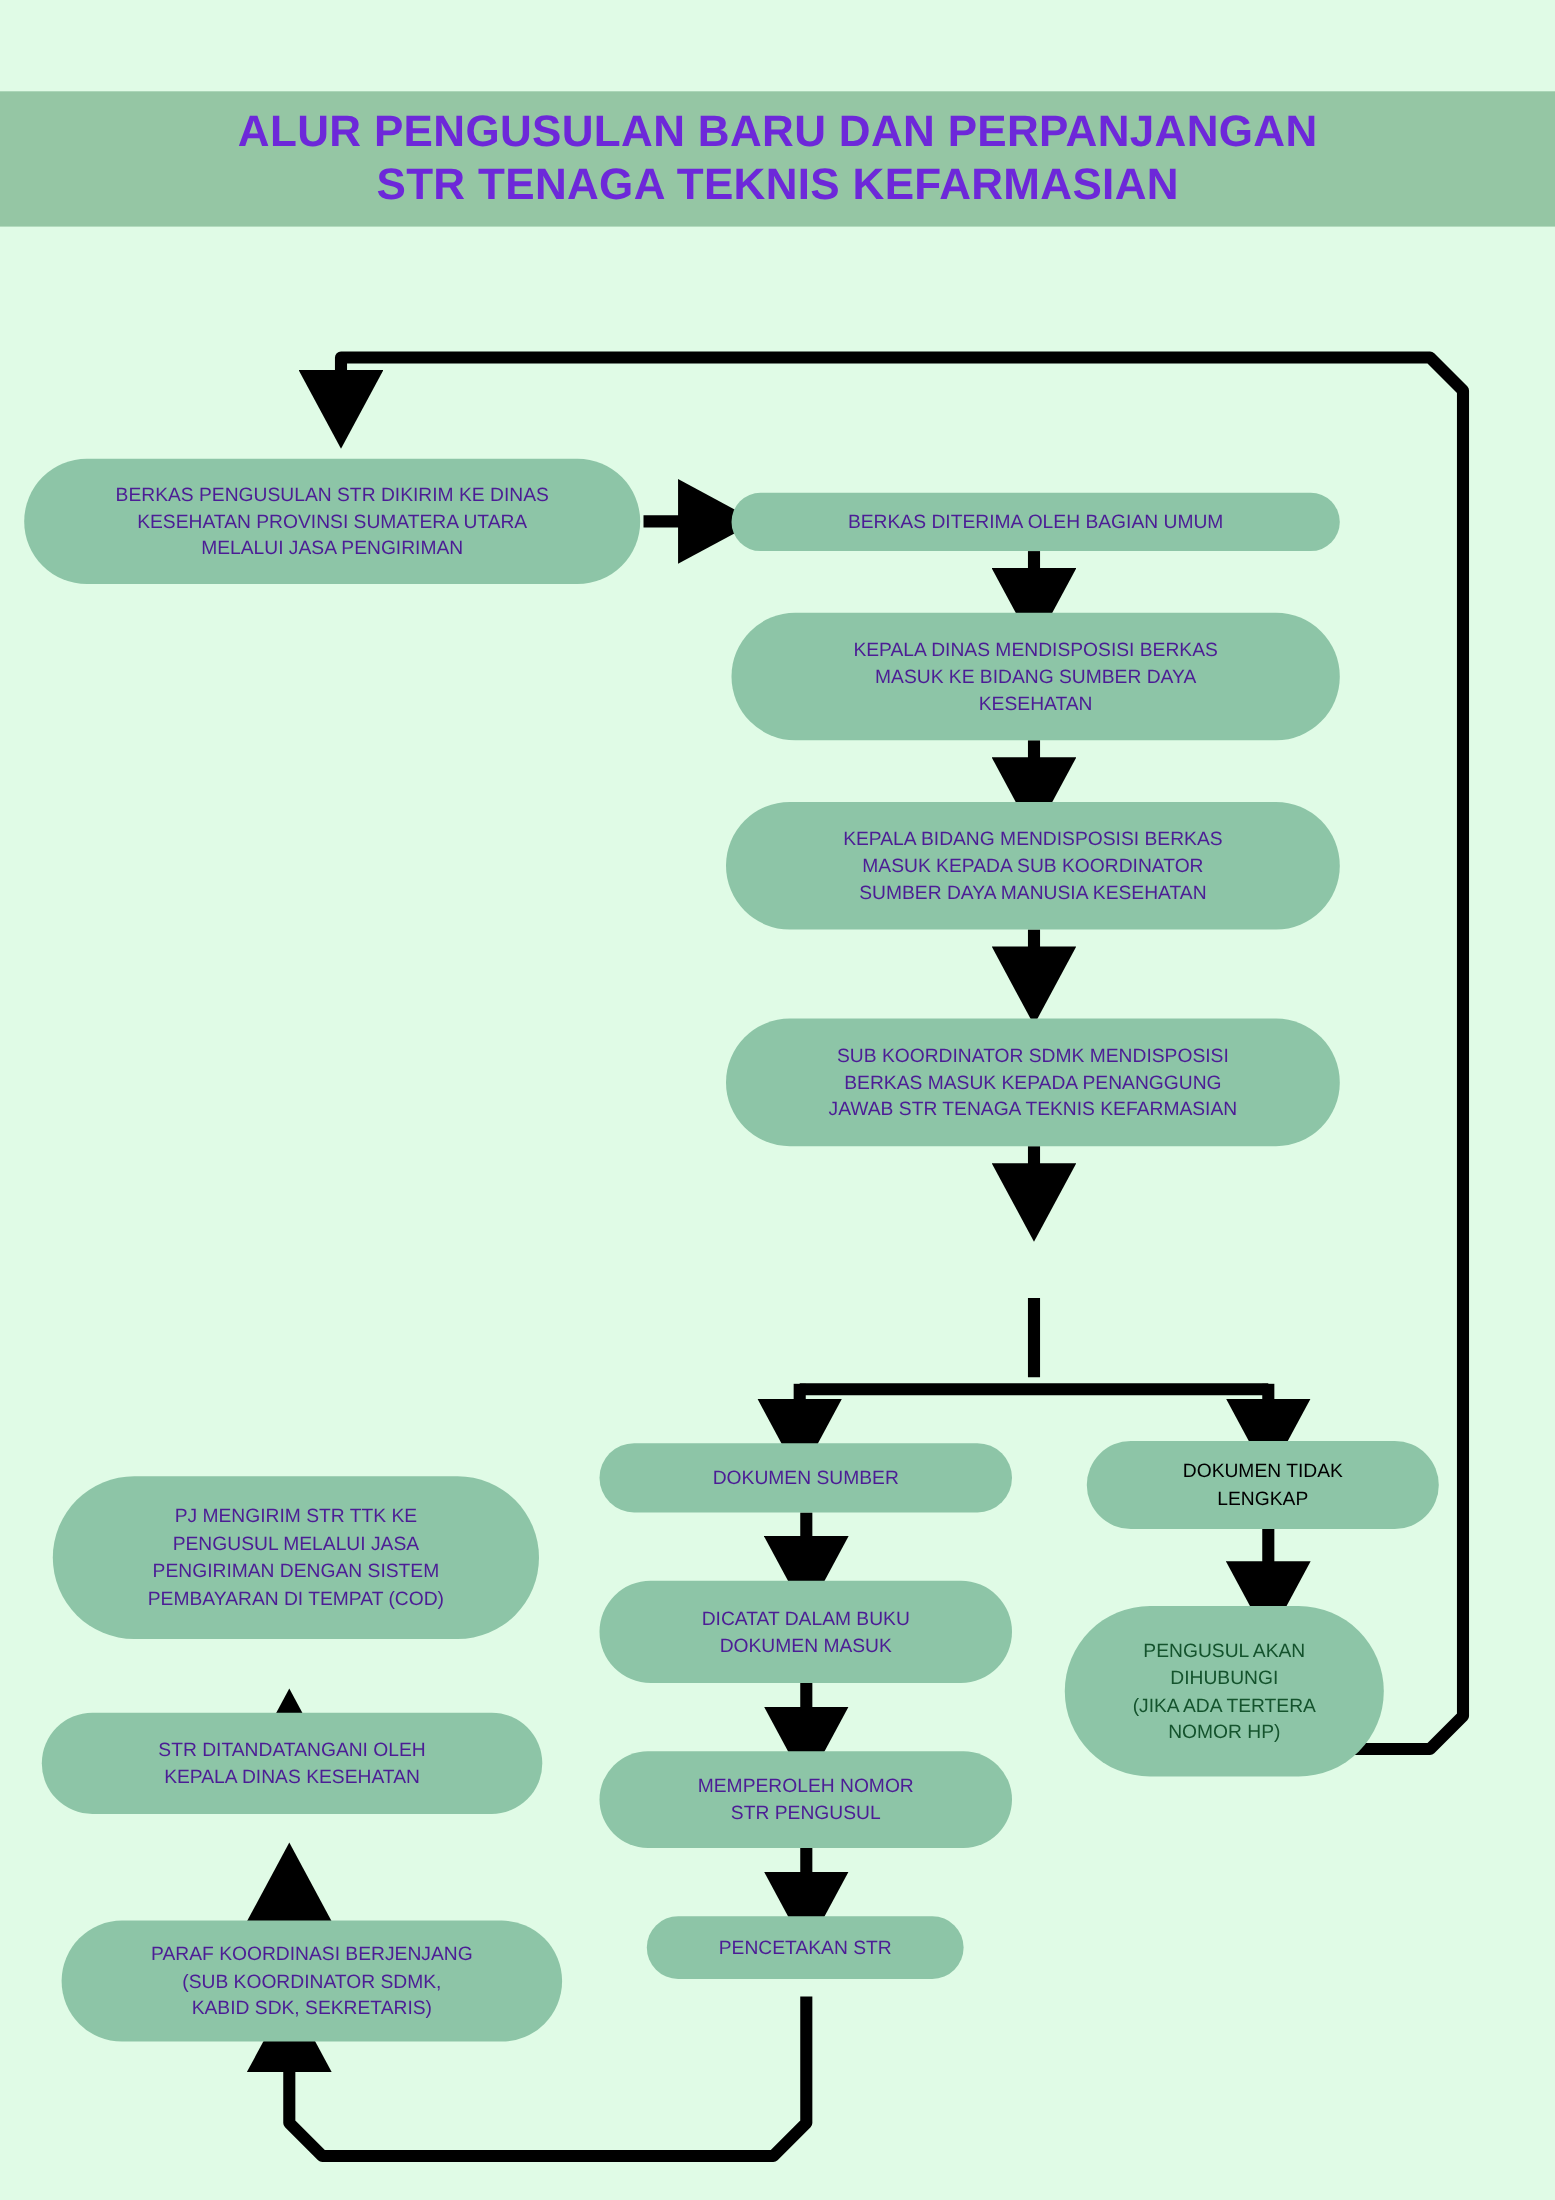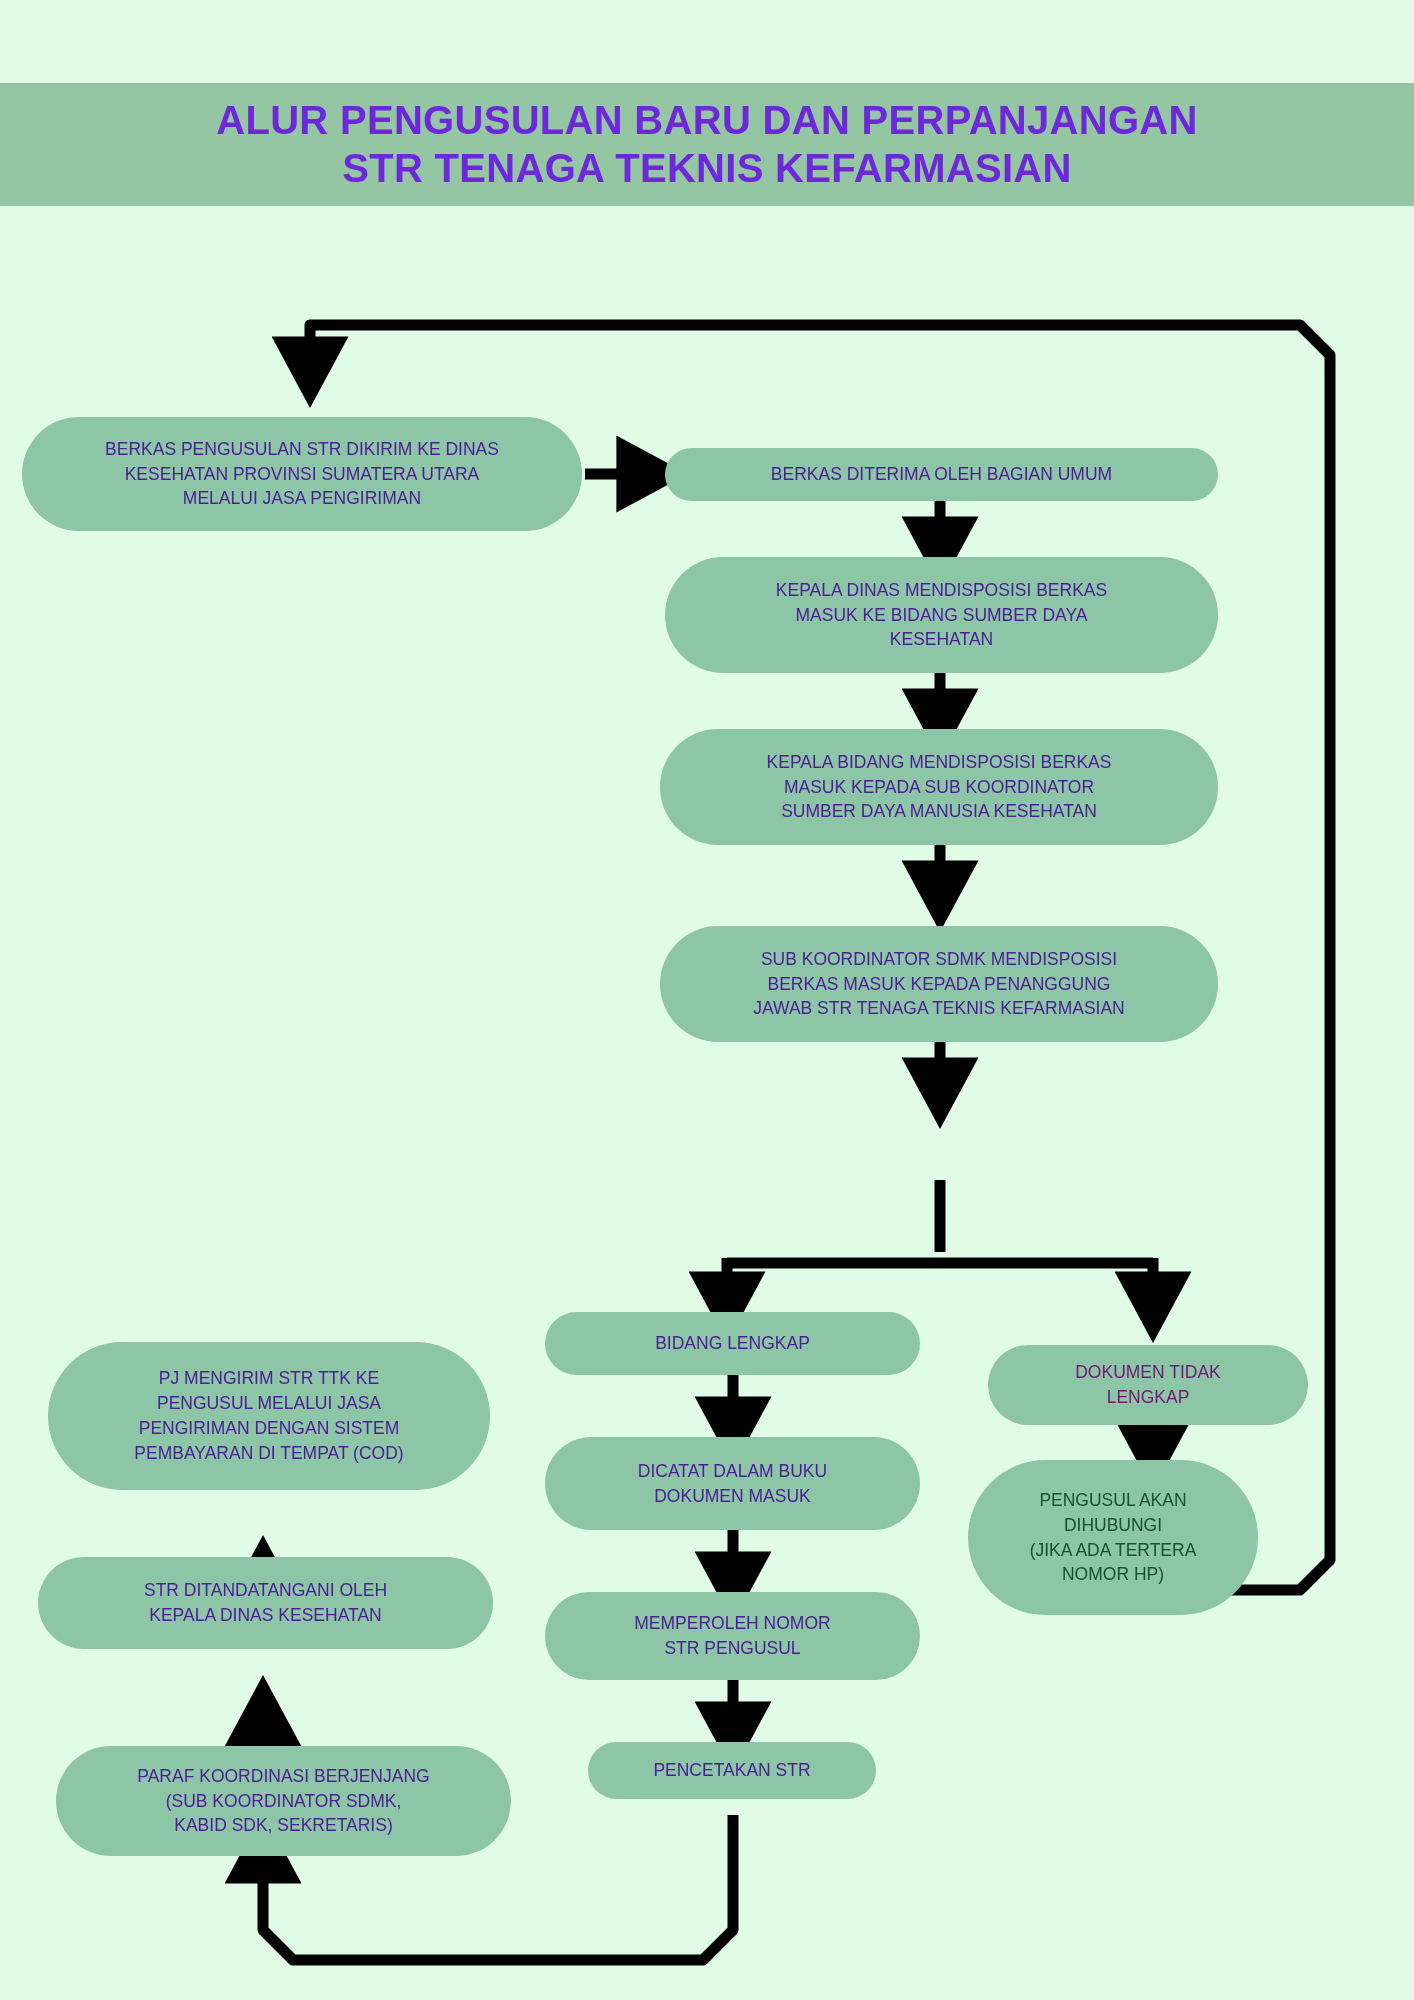--- a/index.html
+++ b/index.html
@@ -140,24 +140,24 @@
   </div>
 
   <div class="node" style="left: 660px; top: 926px; width: 558px; height: 116px; background: rgb(141, 197, 167);">
     <span>SUB KOORDINATOR SDMK MENDISPOSISI
 BERKAS MASUK KEPADA PENANGGUNG
 JAWAB STR TENAGA TEKNIS KEFARMASIAN</span>
   </div>
 
 
   <div class="node" style="left: 545px; top: 1312px; width: 375px; height: 63px; background: rgb(141, 197, 167);">
-    <span>BIDANG LENGKAP</span>
+    <span>DOKUMEN SUMBER</span>
   </div>
 
-  <div class="node red" style="left: 988px; top: 1310px; width: 320px; height: 80px; background: rgb(141, 197, 167); color: #701a75; margin-top: 35px;">
+  <div class="node red" style="left: 988px; top: 1310px; width: 320px; height: 80px; background: rgb(141, 197, 167); color: #000000;">
     <span>DOKUMEN TIDAK
 LENGKAP</span>
   </div>
 
   <div class="node" style="left: 545px; top: 1437px; width: 375px; height: 93px; background: rgb(141, 197, 167);">
     <span>DICATAT DALAM BUKU
 DOKUMEN MASUK</span>
   </div>
 
   <div class="node red" style="left: 968px; top: 1460px; width: 290px; height: 155px; background: rgb(141, 197, 167); color: #14532d;">

